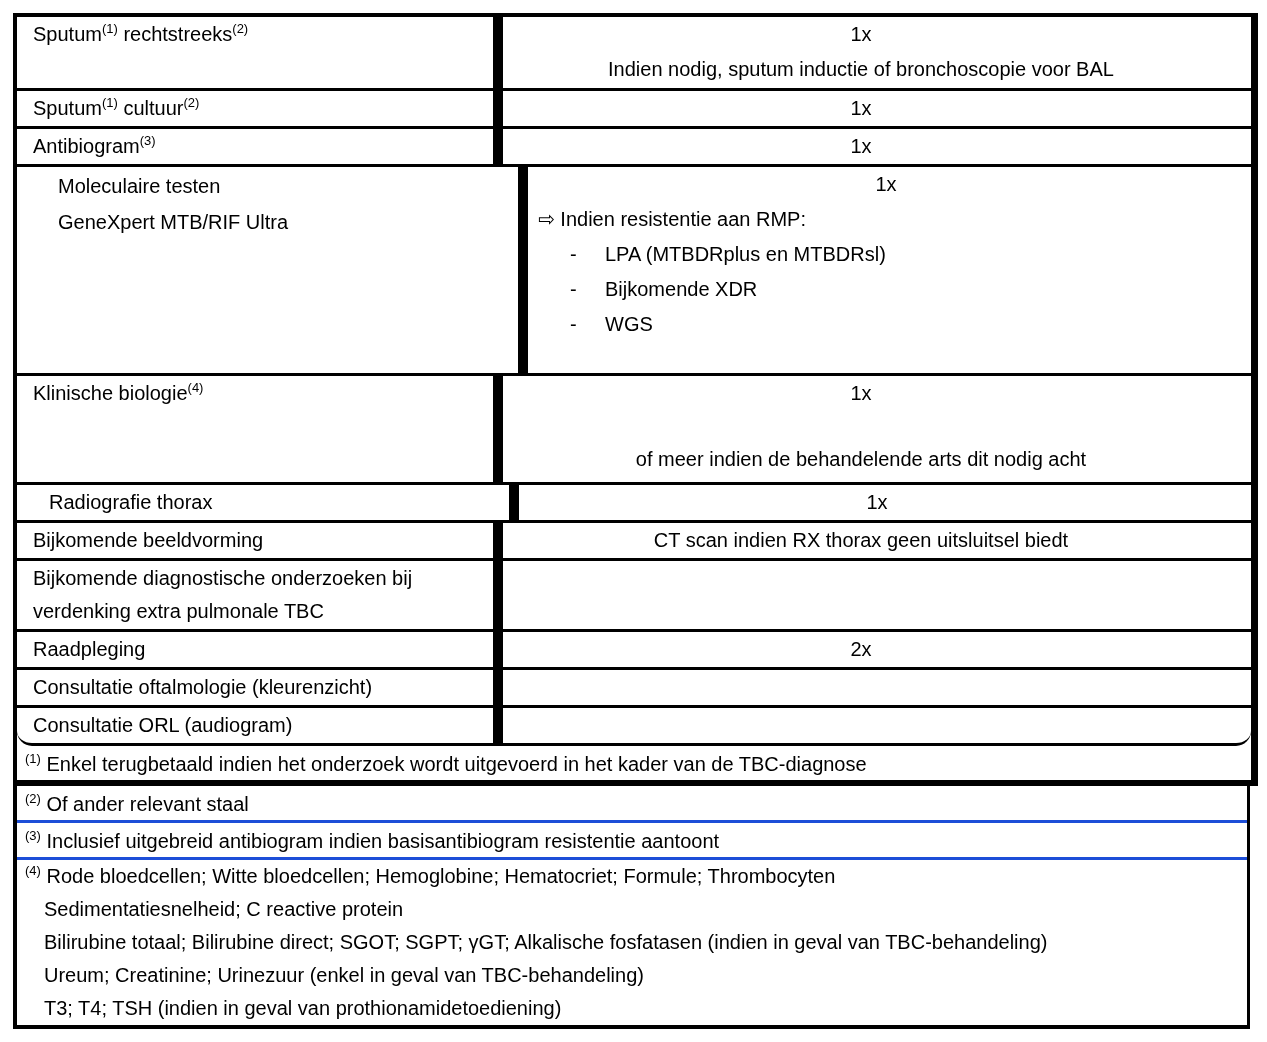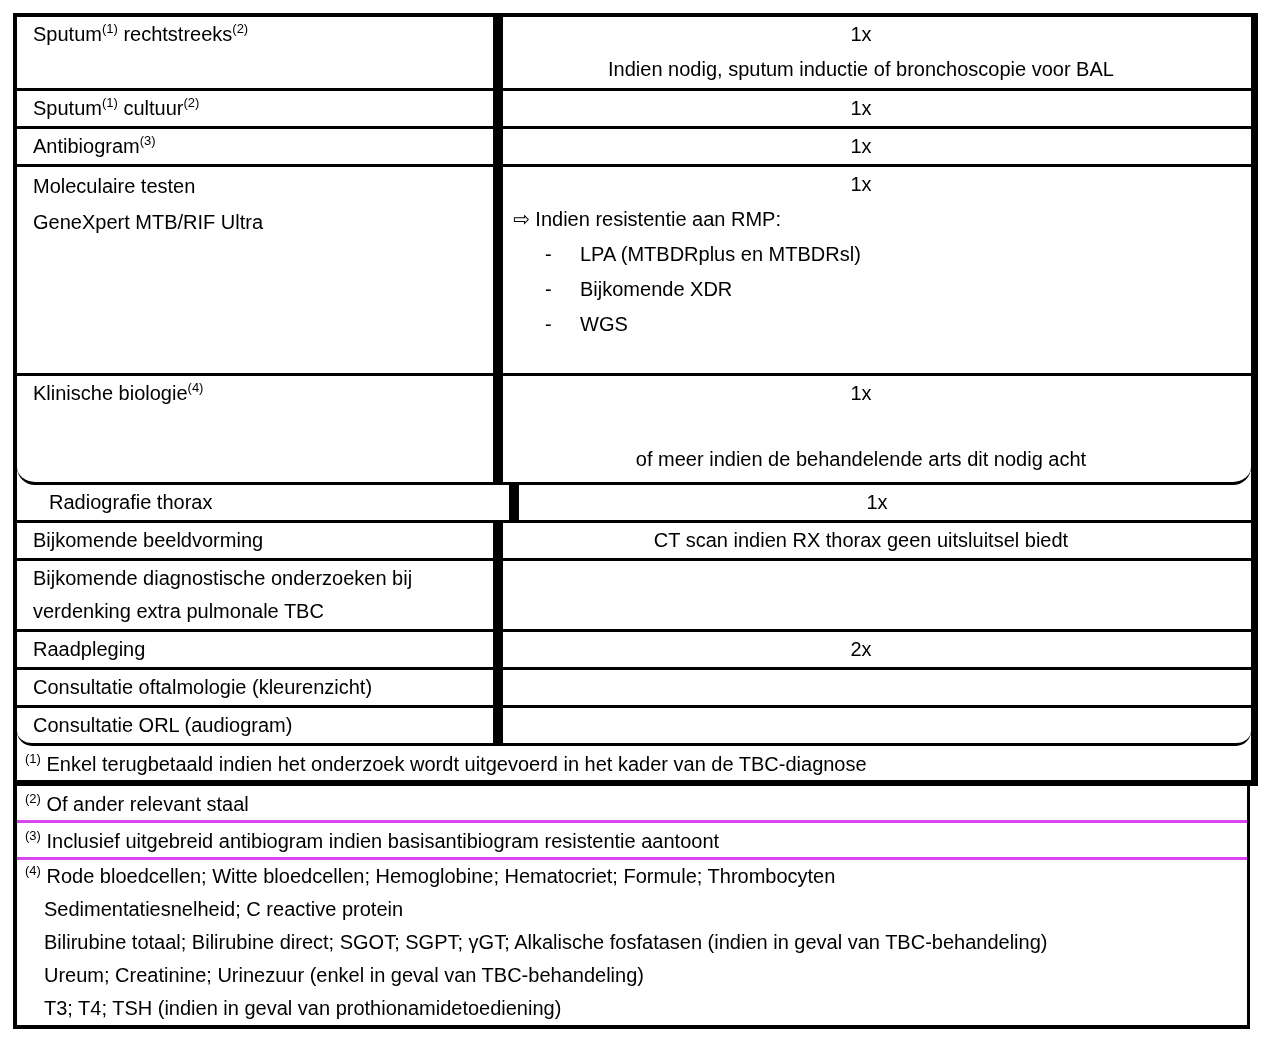--- a/index.html
+++ b/index.html
@@ -20,22 +20,22 @@
     border-width: 4px 7px 0 4px;
   }
   .row { display: flex; align-items: stretch; border-bottom: 3px solid #000; }
   .cl { width: 476px; padding: 1px 6px 1px 16px; line-height: 33px; }
   .divider { width: 10px; background: #000; flex-shrink: 0; }
   .cr { width: 716px; padding: 1px 4px; text-align: center; line-height: 33px; }
 
   .r1  { min-height: 71px; }
   .r2  { min-height: 31px; }
   .r3  { min-height: 33px; }
-  .r4  { min-height: 209px; }
-  .r5  { min-height: 109px; border-radius: 18px; }
+  .r4  { min-height: 209px; padding-left: 25px; }
+  .r5  { min-height: 109px; }
   .r6  { min-height: 33px; justify-content: center; }
   .r7  { min-height: 35px; }
   .r8  { min-height: 66px; }
   .r9  { min-height: 34px; }
   .r10 { min-height: 35px; }
   .r11 { min-height: 32px; border-radius: 15px; }
 
   .r1 .cr { line-height: 35px; padding-top: 0; }
   .r4 .cl { line-height: 36px; }
   .cr4 { text-align: left; line-height: 35px; padding-top: 0; }
@@ -58,21 +58,21 @@
     padding: 3px 6px 0 8px;
     line-height: 31px;
   }
 
   
   .tbl-fns {
     width: 1237px;
     border-style: solid; border-color: #000;
     border-width: 0 3px 4px 4px;
   }
-  .fnrow { padding: 3px 10px 0 8px; line-height: 31px; border-bottom: 3px solid #d946ef; }
+  .fnrow { padding: 3px 10px 0 8px; line-height: 31px; border-bottom: 3px solid #1d4ed8; }
   .fn2 { min-height: 37px; }
   .fn3 { min-height: 31px; }
   .fn4 { min-height: 165px; border-bottom: none; padding: 0 6px 0 8px; line-height: 33px; }
   .fn-cont { padding-left: 19px; }
 </style>
 </head>
 <body>
 
 <div class="doc">
 

